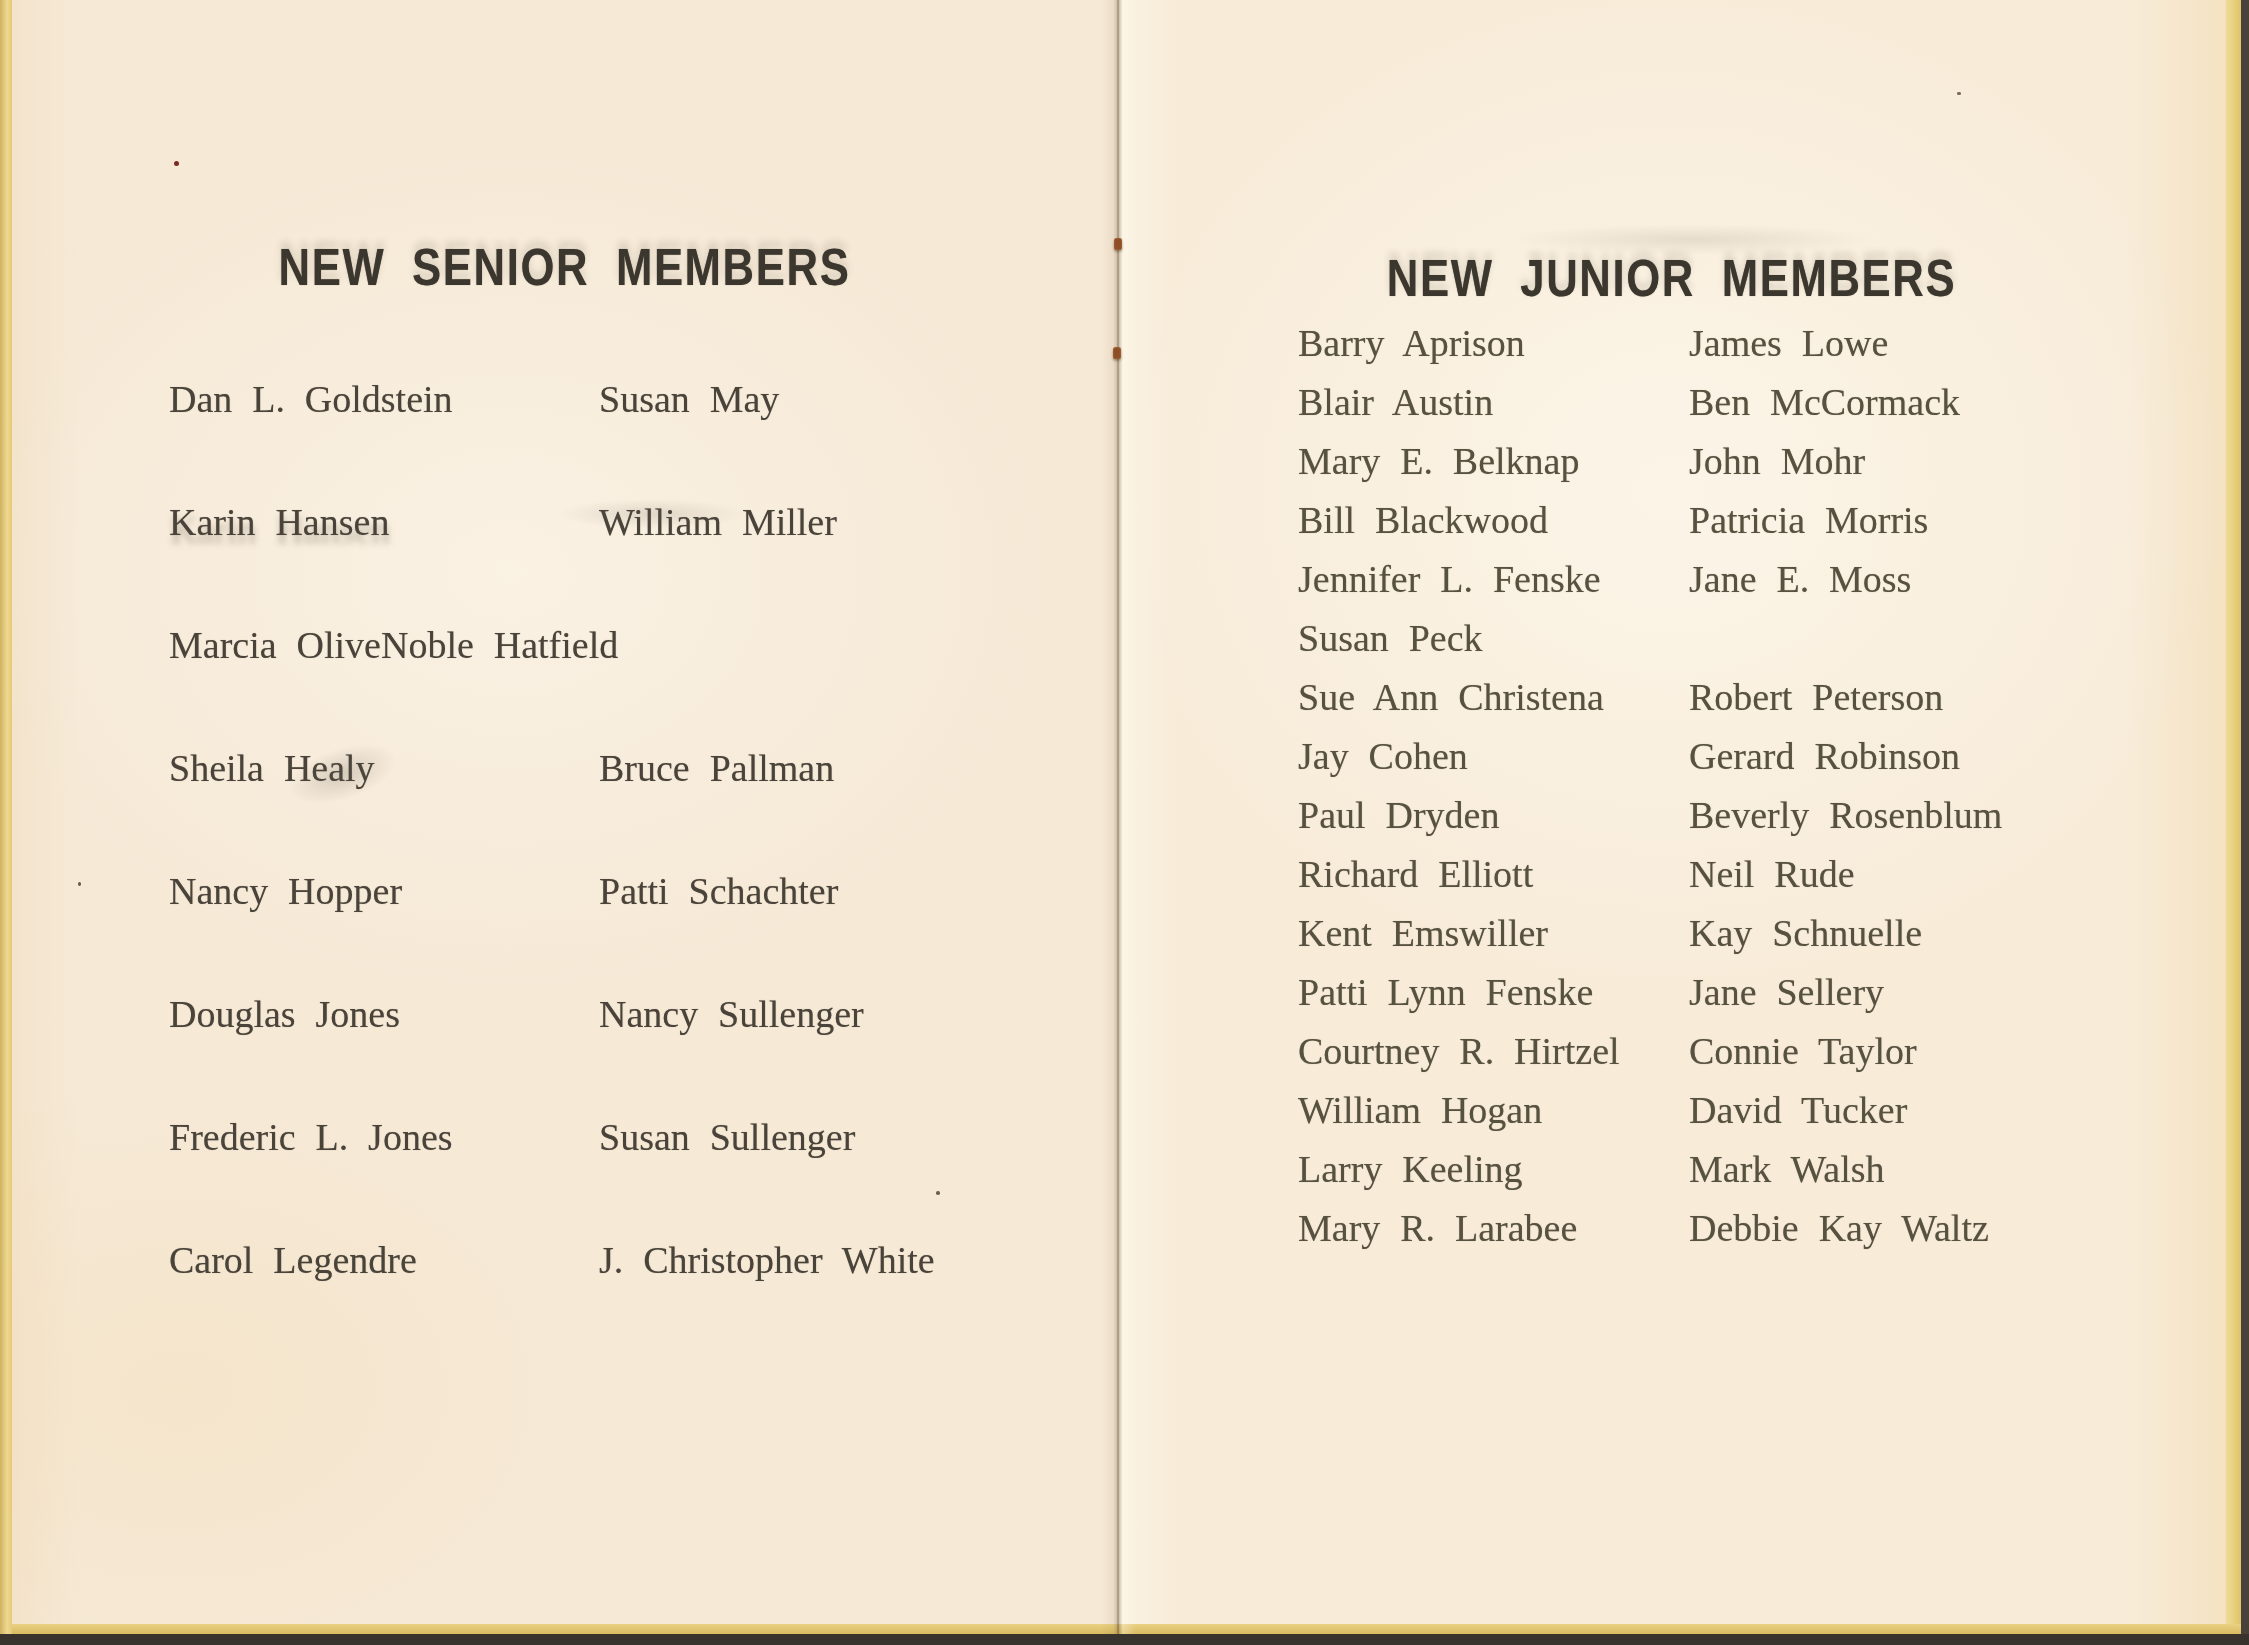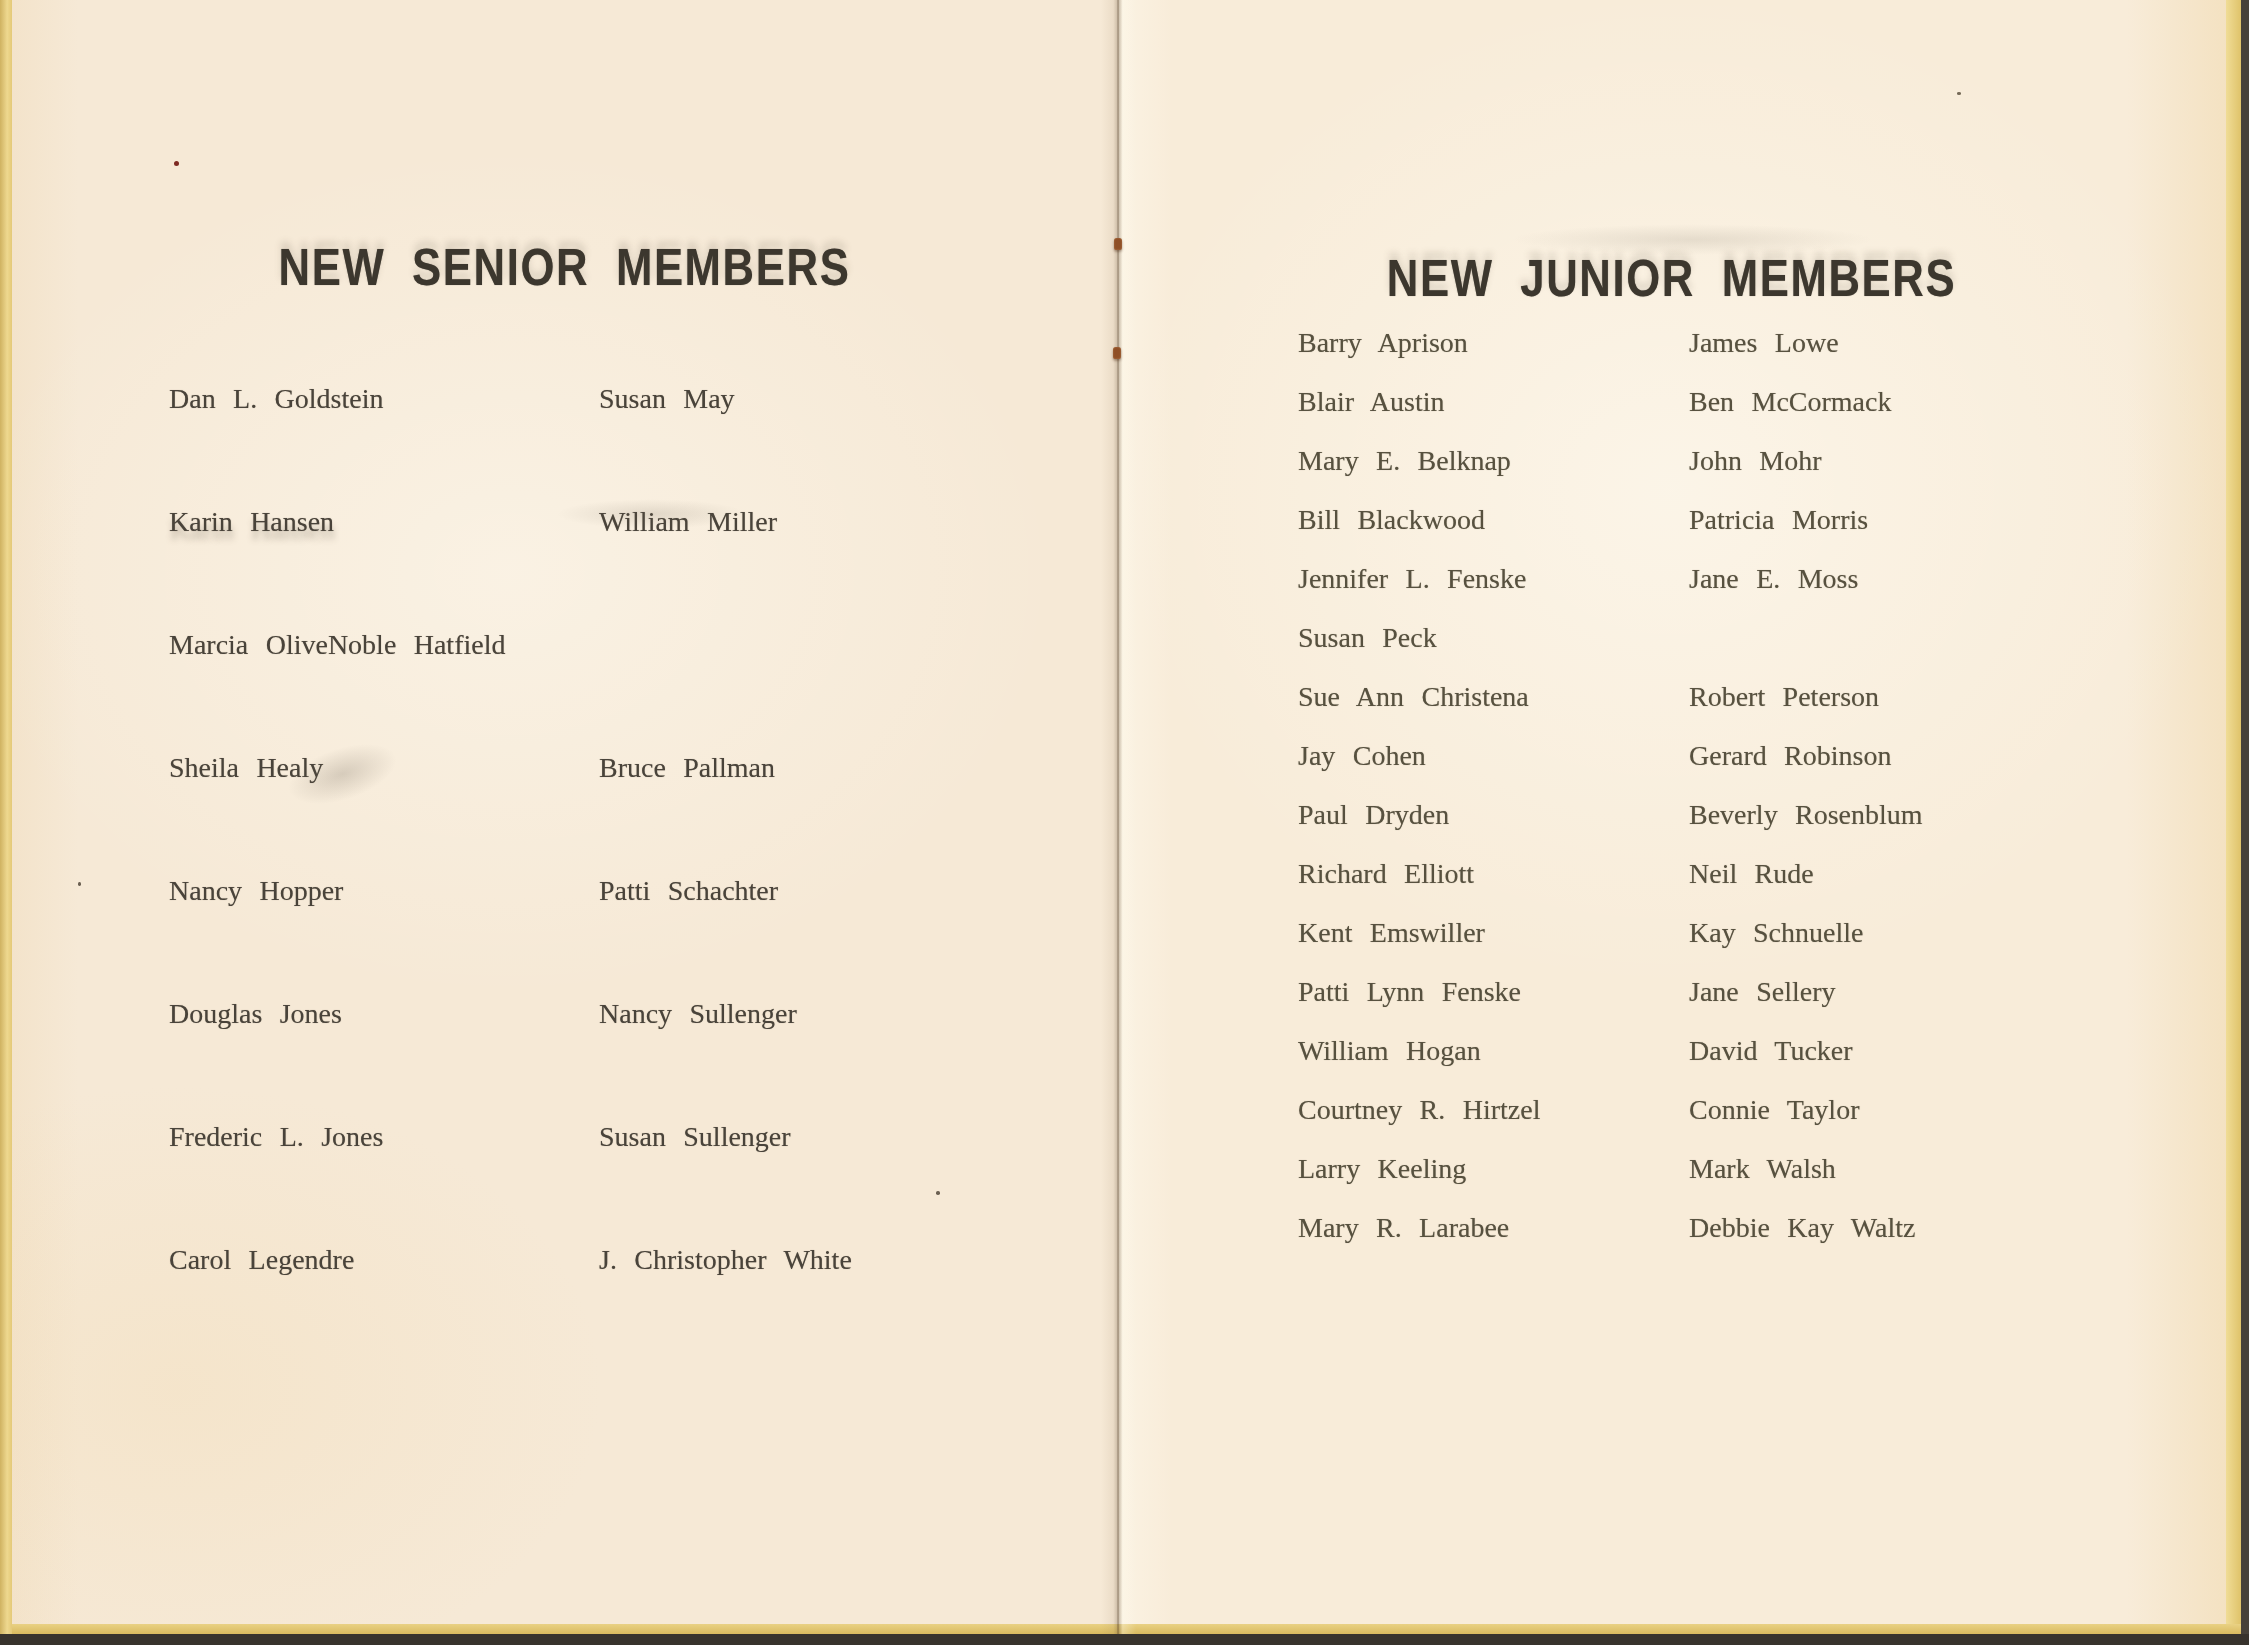--- a/index.html
+++ b/index.html
@@ -57,21 +57,21 @@
     position:absolute; text-align:center;
     font-family:"Liberation Sans","DejaVu Sans",sans-serif;
     font-weight:700; font-size:47px; line-height:49px;
     letter-spacing:1.7px; word-spacing:14px; color:#3c372e;
     transform:scale(0.93,1.10); transform-origin:center top;
     text-shadow:0 -6px 7.8px rgba(95,85,65,0.18), 0 0 0.9px rgba(60,55,45,0.55);
   }
   .title-left  { left:12px;   width:1105px; top:240px; }
   .title-right { left:1117px; width:1109px; top:251px; }
   
-  .member-list { position:absolute; font-size:28px; line-height:40px; word-spacing:10.4px;
+  .member-list { position:absolute; font-size:38px; line-height:40px; word-spacing:10.4px;
     text-shadow:0 0 0.9px rgba(80,70,55,0.45); }
   .row { display:flex; }
   .senior-list { left:169px; top:379px; width:911px; color:#49433a; }
   .senior-list .row { height:123px; }
   .senior-list .cell1 { width:430px; }
   .junior-list { left:1298px; top:323px; width:903px; color:#57513f; }
   .junior-list .row { height:59px; }
   .junior-list .cell1 { width:391px; }
   .cell { white-space:nowrap; }
   .smeared { text-shadow:0.9px 7.8px 6px rgba(75,65,52,0.35), 0 0 0.9px rgba(80,70,55,0.5); }
@@ -189,26 +189,26 @@
     </div>
     <div class="row">
       <div class="cell cell1">Kent Emswiller</div>
       <div class="cell">Kay Schnuelle</div>
     </div>
     <div class="row">
       <div class="cell cell1">Patti Lynn Fenske</div>
       <div class="cell">Jane Sellery</div>
     </div>
     <div class="row">
+      <div class="cell cell1">Courtney R. Hirtzel</div>
+      <div class="cell">Connie Taylor</div>
+    </div>
+    <div class="row">
       <div class="cell cell1">William Hogan</div>
       <div class="cell">David Tucker</div>
-    </div>
-    <div class="row">
-      <div class="cell cell1">Courtney R. Hirtzel</div>
-      <div class="cell">Connie Taylor</div>
     </div>
     <div class="row">
       <div class="cell cell1">Larry Keeling</div>
       <div class="cell">Mark Walsh</div>
     </div>
     <div class="row">
       <div class="cell cell1">Mary R. Larabee</div>
       <div class="cell">Debbie Kay Waltz</div>
     </div>
   </div>

